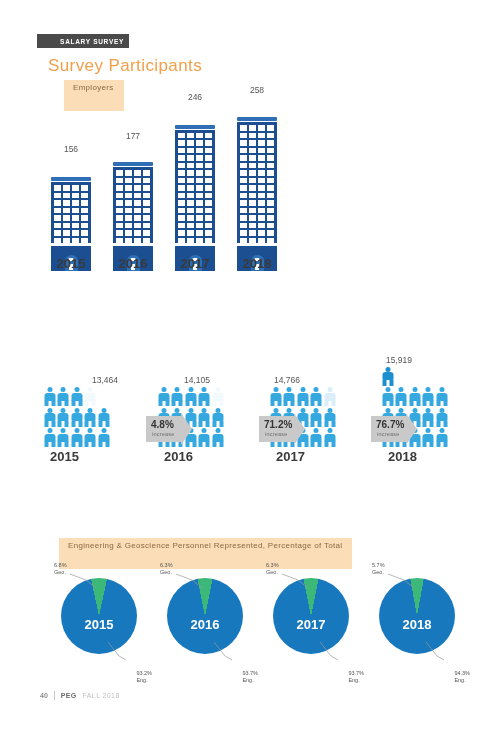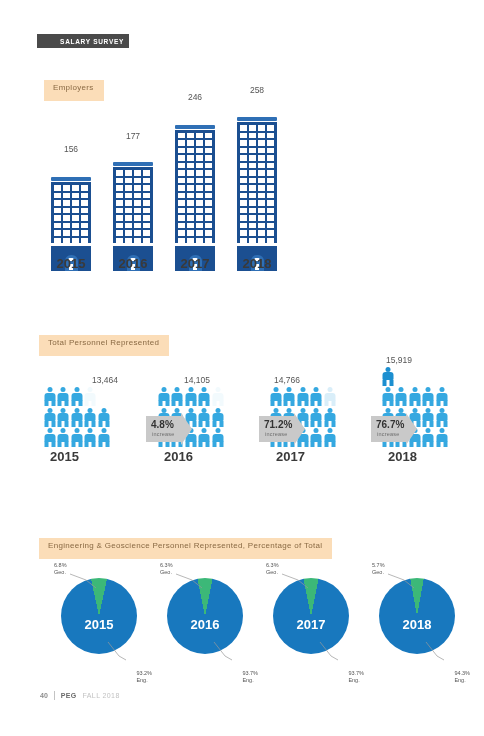--- a/index.html
+++ b/index.html
@@ -23,22 +23,23 @@
   .tag span{
     color:#ffffff;font-size:6.5px;font-weight:bold;letter-spacing:.7px;
   }
   .title{
     position:absolute;left:48px;top:56px;
     font-size:17px;color:#f0a04b;letter-spacing:.4px;
   }
   .badge{
     background:#fbddb8;color:#8a6a44;
     font-size:8px;letter-spacing:.3px;
-    display:inline-block;padding:3px 10px 9px 9px;
+    display:inline-block;padding:3px 10px 19px 9px;
     white-space:nowrap;
+    margin-left:20px;
   }
   .badge-employers{position:absolute;left:44px;top:80px;}
   .badge-personnel{position:absolute;left:39px;top:335px;}
   .badge-engineering{position:absolute;left:39px;top:538px;}
 
   
   .buildings{position:absolute;left:48px;top:96px;width:250px;height:175px;}
   .bcol{position:absolute;bottom:0;width:46px;text-align:center;}
   .bval{
     font-size:8.5px;color:#555;position:absolute;left:0;width:46px;
@@ -151,20 +152,21 @@
 </style>
 </head>
 <body>
 
 <div class="page">
 
   <div class="tag">
     <span>SALARY SURVEY</span>
   </div>
 
+  <div class="title">Survey Participants</div>
 
   <div class="badge badge-employers">Employers</div>
 
   <div class="buildings">
       <div class="bcol" style="left: 0px; height: 115px;">
         <div class="bval" style="bottom: 117px;">156</div>
         <div class="bldg">
           <div class="roof"></div>
           <div class="body">
             <div class="wrow">
@@ -499,21 +501,20 @@
             </div>
           </div>
         </div>
         <div class="base">
           <div class="door"></div>
         </div>
         <div class="byear">2018</div>
       </div>
     </div>
 
-  <div class="badge badge-personnel">Total Personnel Represented</div>
 
   <div class="people-sec">
       <div class="pgroup" style="left: 6px; width: 70px; bottom: 0px;">
         <div class="pval" style="left: 0px; text-align: right; padding-left: 4px; position: static; margin-bottom: 2px;">13,464</div>
         <div>
           <div class="prow">
             <div class="fig blue">
               <span class="head"></span>
               <span class="torso"></span>
               <span class="legs"></span>

